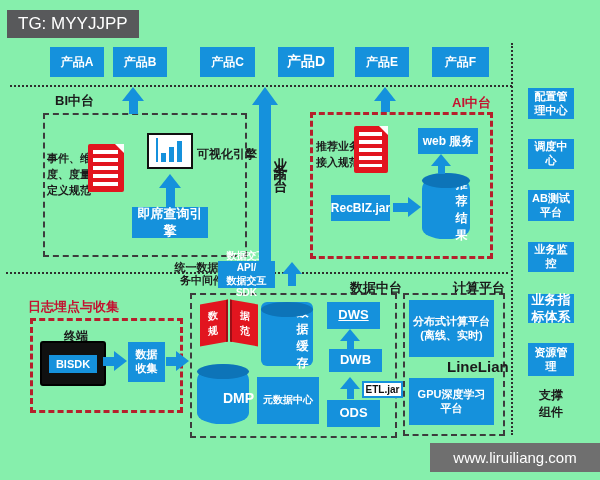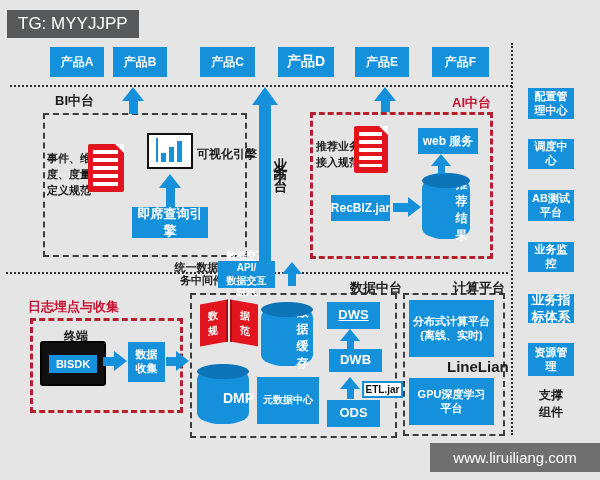--- a/index.html
+++ b/index.html
@@ -1,20 +1,20 @@
 <!DOCTYPE html>
 <html><head>
 <meta charset="utf-8">
 <style>
   :root{
     --blue:#1591dc; --blue-dark:#0d74b8; --red:#e2151f;
     --dash-red:#b5202c; --title-red:#c41230; --ink:#1b1b1b;
   }
   html,body{margin:0;padding:0;background:#fff;}
-  .stage{position:relative;width:600px;height:480px;background:#e5e5e5;overflow:hidden;
+  .stage{position:relative;width:600px;height:480px;background:#86efac;overflow:hidden;
          font-family:"Liberation Sans","DejaVu Sans",sans-serif;color:var(--ink);}
   .box{position:absolute;background:var(--blue);color:#fff;font-weight:bold;
        display:flex;align-items:center;justify-content:center;text-align:center;
        line-height:1.25;box-sizing:border-box;z-index:2;}
   .dash-k{position:absolute;border:2px dashed #3c3c3c;z-index:1;}
   .dash-r{position:absolute;border:3px dashed var(--dash-red);z-index:1;}
   .hline{position:absolute;border-top:2px dotted #2e2e2e;z-index:0;}
   .vline{position:absolute;border-left:2px dotted #2e2e2e;z-index:0;}
   .lbl{position:absolute;font-weight:bold;color:var(--ink);z-index:2;}
   .lbl.red{color:var(--title-red);text-align:right;}
@@ -167,21 +167,21 @@
   <div class="lbl" style="left:350px;top:279px;font-size:13px;">数据中台</div>
   <div class="dash-k" style="left:190px;top:293px;width:203px;height:141px;"></div>
   <div class="book" style="left:200px;top:302px;">
     <div class="pg l">
         <span>数规</span>
       </div>
     <div class="pg r">
         <span>据范</span>
       </div>
   </div>
-  <div class="cyl" style="left:261px;top:302px;width:52px;height:64px;font-size:12px;">数据缓存</div>
+  <div class="cyl" style="left:261px;top:302px;width:52px;height:64px;font-size:12px;border-radius:6px;">数据缓存</div>
   <div class="cyl" style="left:197px;top:364px;width:52px;height:60px;font-size:14px;">DMP</div>
   <div class="box" style="left:257px;top:377px;width:62px;height:47px;font-size:10px;">元数据中心</div>
   <div class="box" style="left:327px;top:302px;width:53px;height:27px;font-size:13px;text-decoration:underline;">DWS</div>
   <div class="box" style="left:329px;top:349px;width:53px;height:23px;font-size:13px;">DWB</div>
   <div class="box" style="left:327px;top:400px;width:53px;height:27px;font-size:13px;">ODS</div>
   <div class="aup" style="left:340px;top:329px;width:20px;height:20px;">
       <span class="t" style="border-width:0 10px 12px 10px;"></span>
       <span class="s" style="width:7px;"></span>
     </div>
   <div class="aup" style="left:340px;top:377px;width:20px;height:22px;">

